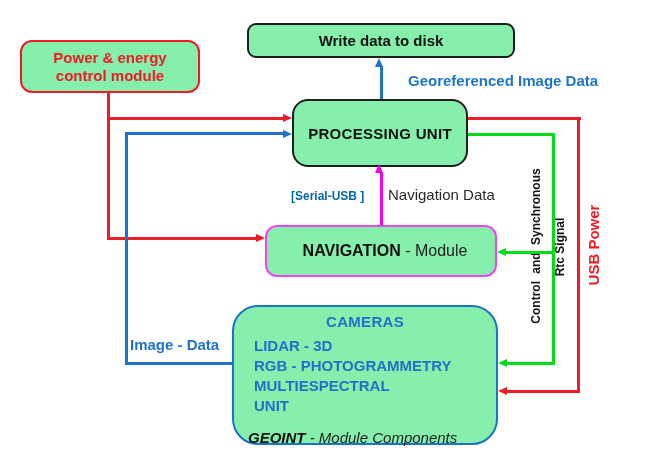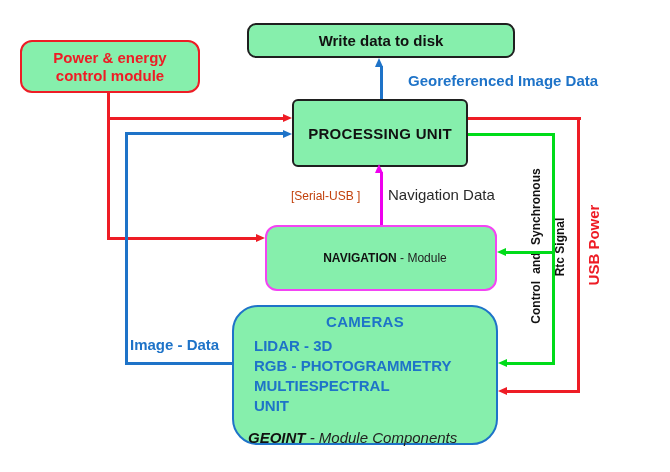--- a/index.html
+++ b/index.html
@@ -12,34 +12,34 @@
     background:#86efac; box-sizing:border-box; text-align:center;
   }
   .node-write   { left:247px; top:23px;  width:268px; height:35px;
                   border:2px solid #1f1f1f; border-radius:9px;
                   font-weight:bold; font-size:15px; color:#111; }
   .node-power   { left:20px;  top:40px;  width:180px; height:53px;
                   border:2.5px solid var(--red,#ee1c25); border-radius:12px;
                   font-weight:bold; font-size:15px; color:var(--red,#ee1c25);
                   flex-direction:column; line-height:18px; }
   .node-proc    { left:292px; top:99px;  width:176px; height:68px;
-                  border:2.5px solid #1f1f1f; border-radius:6px;
+                  border:2.5px solid #1f1f1f; border-radius:16px;
                   font-weight:bold; font-size:15px; color:#111; letter-spacing:.3px; }
-  .node-nav     { left:265px; top:225px; width:232px; height:66px;
+  .node-nav     { left:265px; top:225px; width:232px; height:52px;
                   border:2.5px solid var(--magenta_border,#f344f3); border-radius:12px;
-                  font-size:12px; color:#222;padding-left:8px; }
+                  font-size:16px; color:#222;padding-left:8px; }
   .node-nav b   { font-weight:bold; color:#111; }
   .node-cam     { left:232px; top:305px; width:266px; height:140px;
                   border:2px solid var(--blue,#1e73c8); border-radius:26px;
                   display:block; color:var(--blue,#1e73c8); font-weight:bold; }
   .cam-title    { text-align:center; font-size:15px; margin-top:6px; letter-spacing:.3px; }
   .cam-items    { text-align:left; margin:6px 0 0 20px; font-size:15px; line-height:20px; }
   .lbl          { position:absolute; white-space:nowrap;text-align:center; }
   .lbl-geo      { left:408px; top:72px;  font-size:15px; font-weight:bold; color:var(--blue,#1e73c8); }
-  .lbl-serial   { left:291px; top:189px; font-size:12px; font-weight:normal; color:#c2410c; }
+  .lbl-serial   { left:291px; top:189px; font-size:12px; font-weight:bold; color:#0369a1; }
   .lbl-navdata  { left:388px; top:186px; font-size:15px; color:#2a2a2a; }
   .lbl-imgdata  { left:130px; top:336px; font-size:15px; font-weight:bold; color:var(--blue,#1e73c8); }
   .lbl-caption  { left:248px; top:429px; font-size:15px; color:#222;font-style:italic; }
   .lbl-caption b{ color:#111; }
   .vlbl         { position:absolute; text-align:center; transform:rotate(-90deg); white-space:nowrap; }
   .vlbl-ctrl    { left:452px; top:238px; width:170px; height:16px;
                   font-size:12px; font-weight:bold; color:#111; word-spacing:4px; }
   .vlbl-rtc     { left:521px; top:239px; width:80px; height:16px;
                   font-size:12px; font-weight:bold; color:#111; }
   .vlbl-usb     { left:548px; top:237px; width:90px; height:16px;

